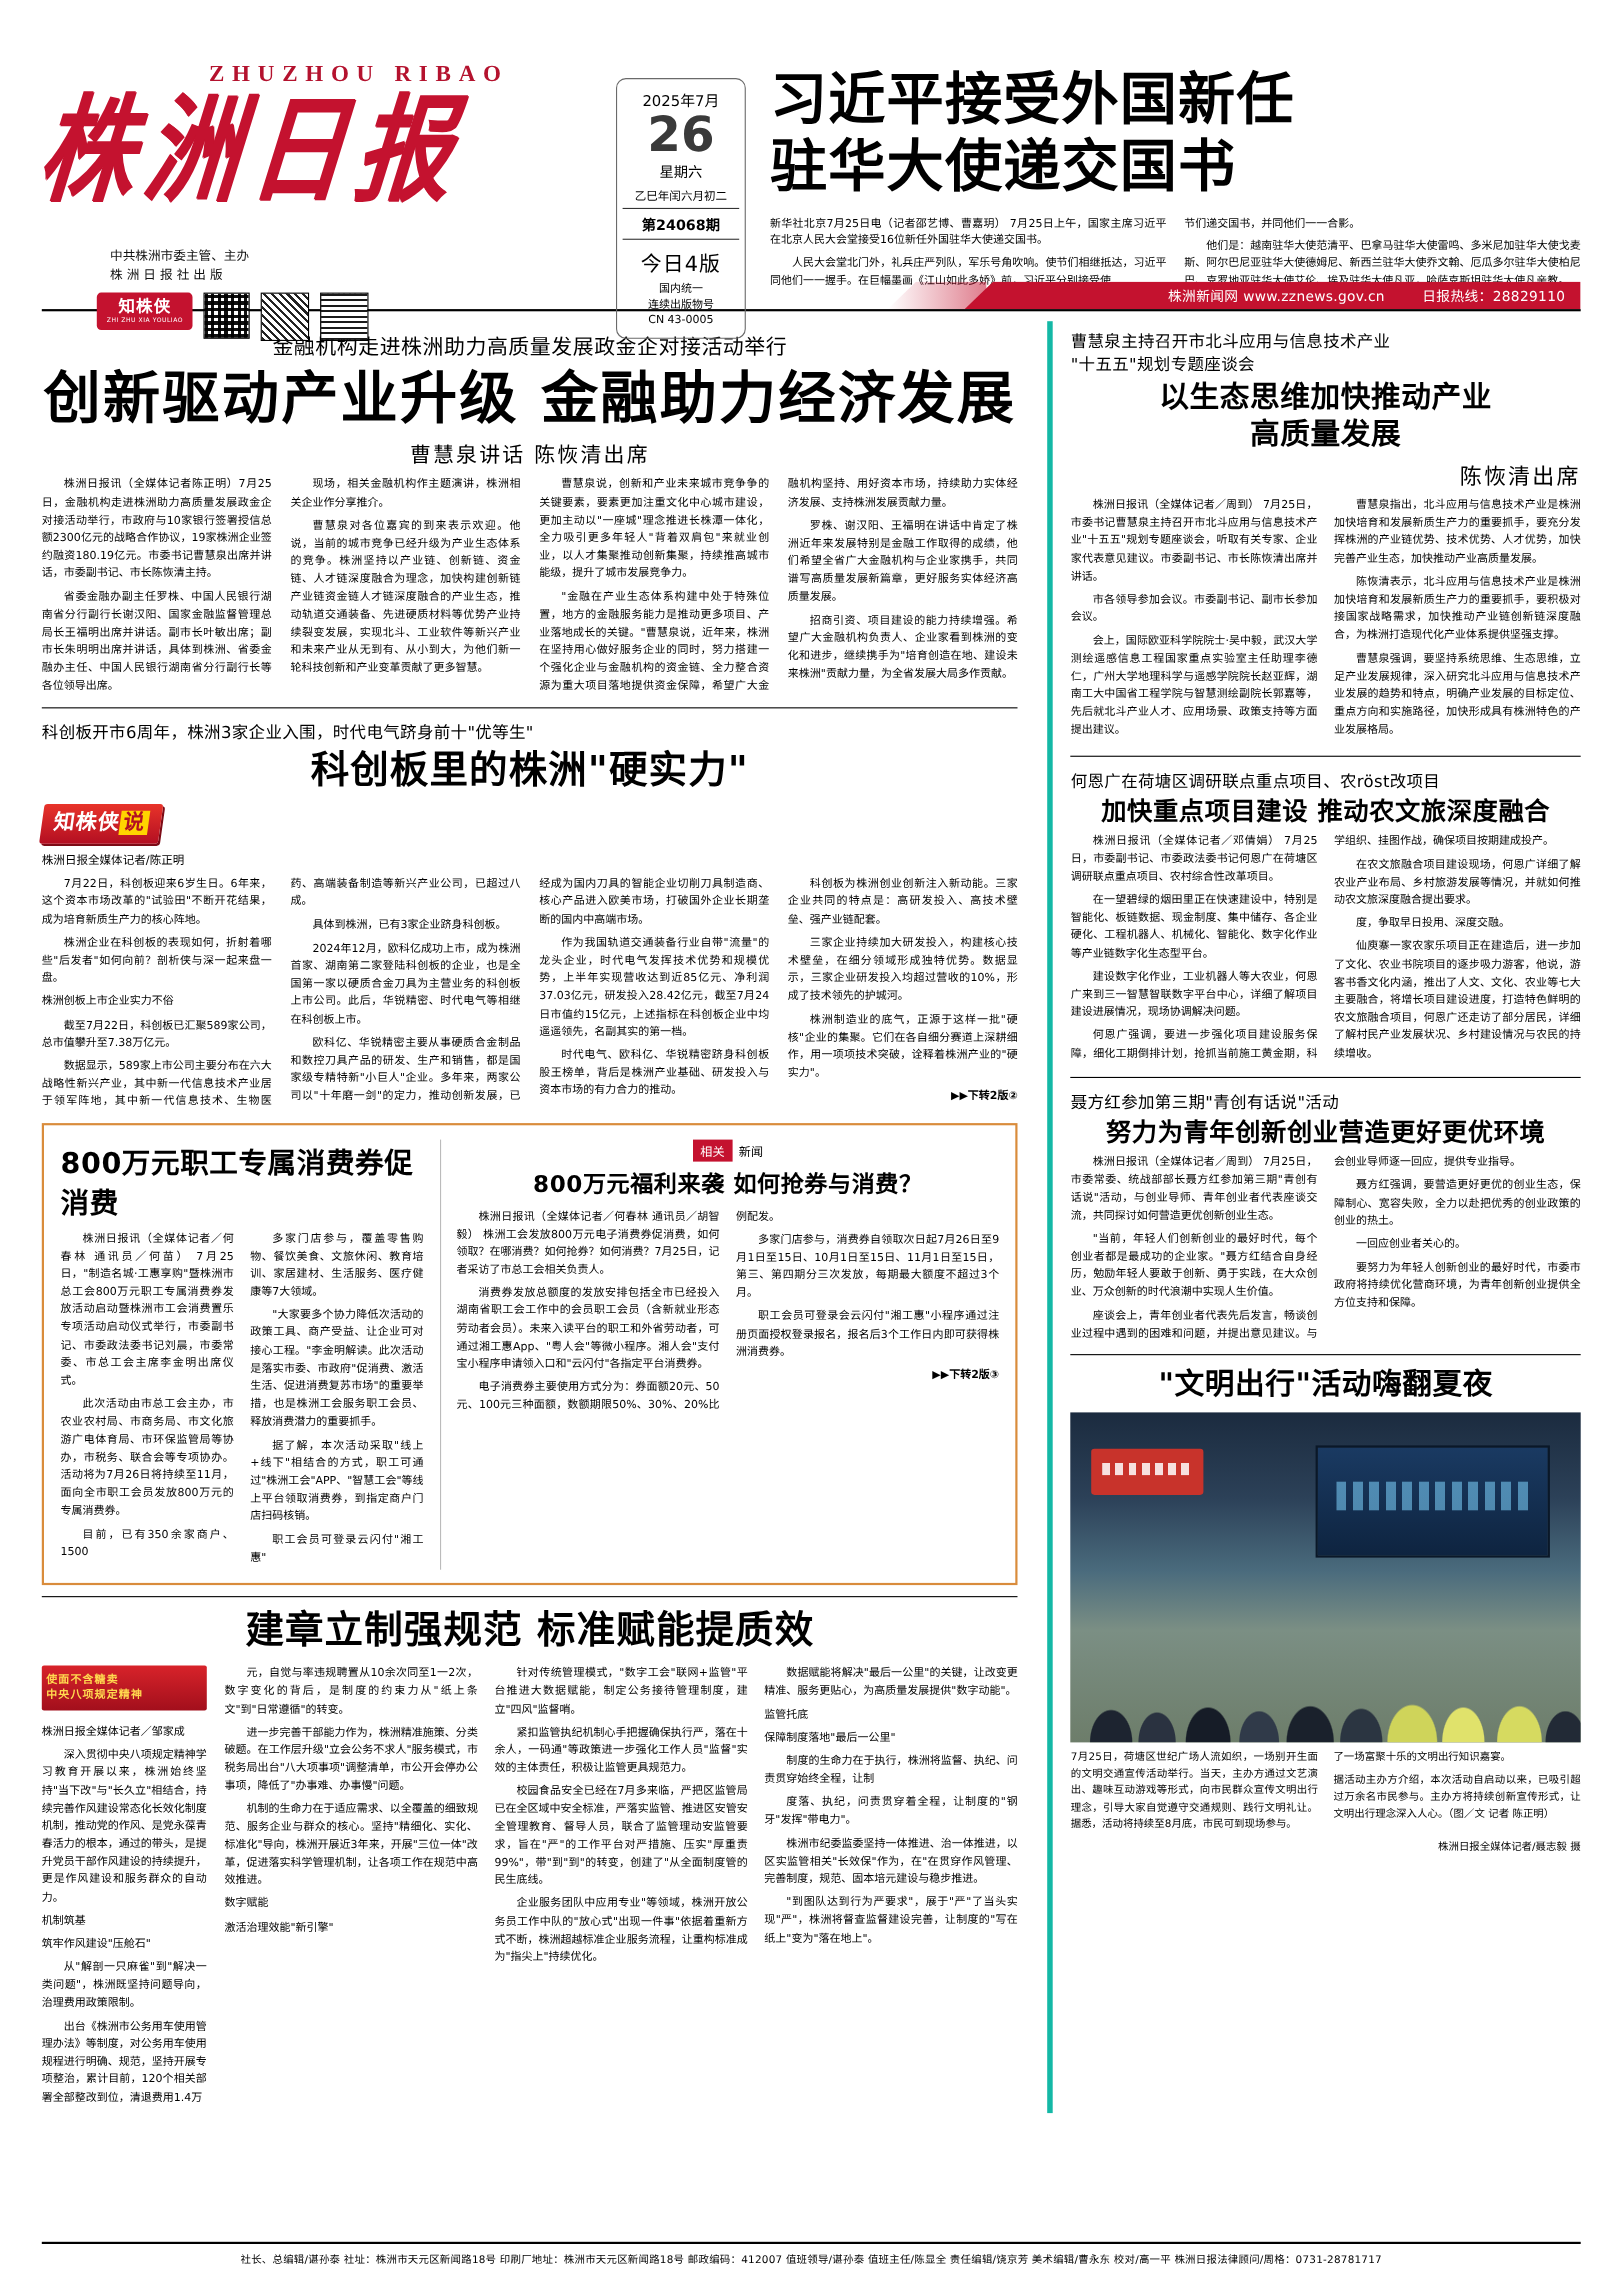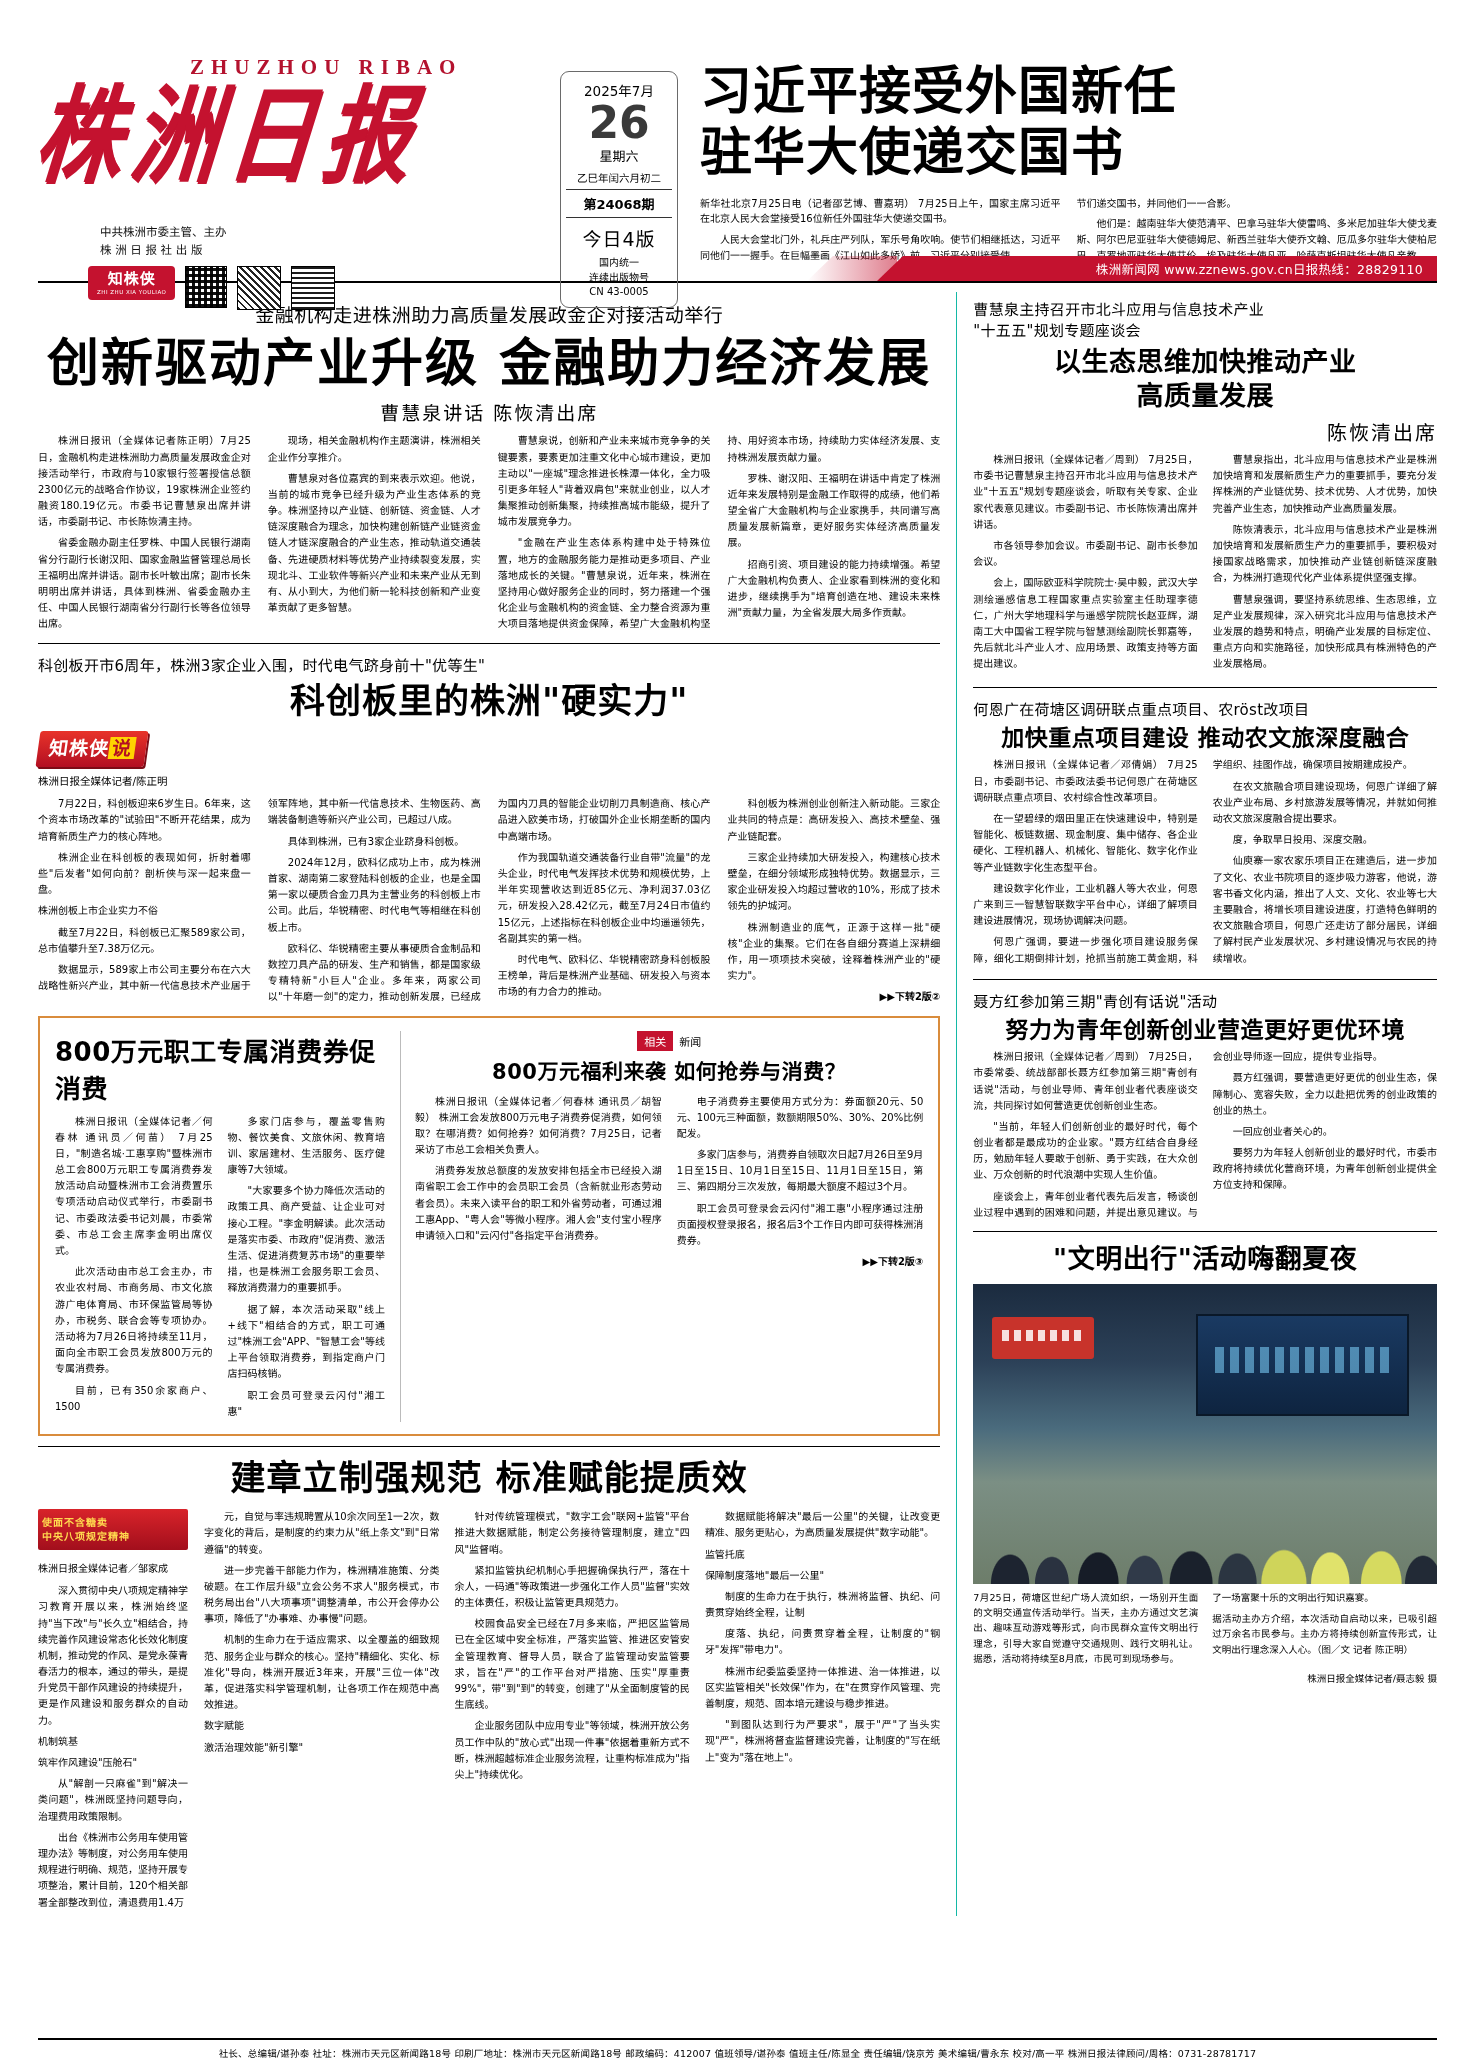--- a/index.html
+++ b/index.html
@@ -89,26 +89,26 @@
   }
   .redbar .fill {
     position:absolute; right:0; top:0; height:25px; width:560px; background:#c4122f;
     clip-path:polygon(26px 0, 100% 0, 100% 100%, 0 100%);
   }
   .redbar .fade {
     position:absolute; right:540px; top:0; height:25px; width:90px;
     background:linear-gradient(90deg, rgba(196,18,47,0) 0%, rgba(196,18,47,.55) 100%);
     clip-path:polygon(26px 0, 100% 0, 100% 100%, 0 100%);
   }
-  .redbar .txt { position:relative; color:#fff; font-size:12.5px; padding-right:14px; letter-spacing:.3px; display:flex; }
+  .redbar .txt { position:relative; color:#fff; font-size:12.5px; padding-right:14px; letter-spacing:.3px; display:flex; gap:34px; }
   .rule-black { border-top:2.5px solid #000; margin-top:0px; }
 
   
   .main { display:flex; margin-top:9px; }
-  .col-left { width:920px; padding-right:16px; border-right:1px solid #14b8a6; }
+  .col-left { width:920px; padding-right:27px; border-right:5px solid #14b8a6; }
   .col-right { width:480px; padding-left:16px; }
 
   .kicker { text-align:center; font-size:19px; margin:8px 0 6px; letter-spacing:.5px; }
   .kicker-sm { text-align:left; font-size:15px; margin:6px 0 5px; letter-spacing:.3px; }
   .head-xl {
     text-align:center; font-weight:bold; font-size:52px; line-height:1.18;
     letter-spacing:2px; margin:2px 0 4px;
   }
   .head-lg { text-align:center; font-weight:bold; font-size:35px; line-height:1.25; letter-spacing:1px; margin:3px 0; }
   .head-md { text-align:center; font-weight:bold; font-size:27px; line-height:1.26; letter-spacing:.5px; margin:4px 0; }

